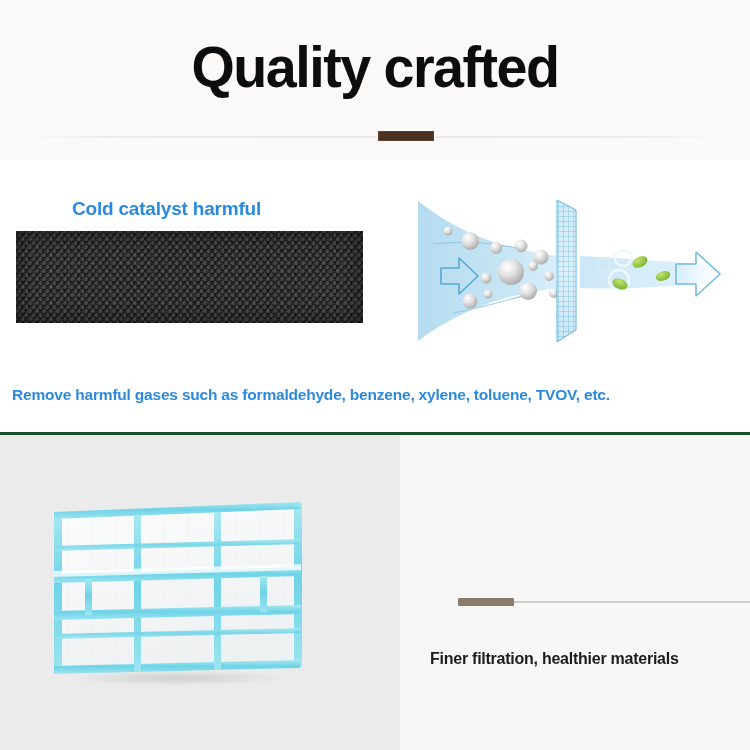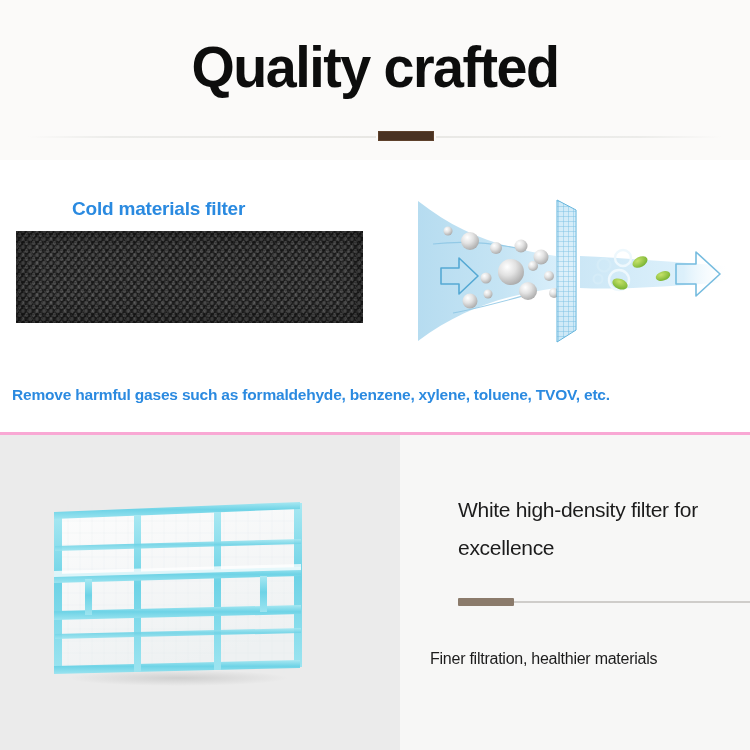--- a/index.html
+++ b/index.html
@@ -5,21 +5,21 @@
   * { margin:0; padding:0; box-sizing:border-box; }
   html,body{
     width:750px; height:750px;
     background:#ffffff;
     font-family:"Liberation Sans", sans-serif;
     overflow:hidden;
   }
   #page{
     position:relative;
     width:750px; height:750px;
-    background:#f9a8d4;
+    background:#14532d;
   }
 
   
   .header{
     position:absolute; left:0; top:0; width:750px; height:160px;
     background:#fbfaf9;
   }
   .header-title{
     position:absolute; left:0; top:36px; width:750px;
     text-align:center;
@@ -116,39 +116,39 @@
     position:absolute; left:58px; top:605px; width:292px; height:1.5px;
     background:#cfcdca;
   }
   .sec2-accent-bar{
     position:absolute; left:58px; top:601px; width:56px; height:8px;
     background:#8b7b6b;
     border-radius:1px;
   }
   .sec2-subtext{
     position:absolute; left:30px; top:215px; width:320px;
-    font-size:16px; font-weight:400; letter-spacing:-0.25px;
+    font-size:16px; font-weight:700; letter-spacing:-0.25px;
     color:#1c1c1c;
     white-space:nowrap;
   }
 </style>
 </head>
 <body>
 
 <div id="page">
 
   <div class="header">
     <div class="header-title">Quality crafted</div>
     <div class="header-divider"></div>
     <div class="header-accent"></div>
   </div>
 
   <div class="sec1">
 
-    <div class="sec1-title">Cold materials filter</div>
+    <div class="sec1-title">Cold catalyst harmful</div>
 
     <div class="honeycomb"></div>
 
     <div class="airflow">
       <svg viewBox="0 0 330 150" xmlns="http://www.w3.org/2000/svg">
         <defs>
           <linearGradient id="gFlowL" x1="0" y1="0" x2="1" y2="0">
             <stop offset="0" stop-color="#b6dcf0"></stop>
             <stop offset="0.6" stop-color="#c5e4f4"></stop>
             <stop offset="1" stop-color="#d8eefa"></stop>
@@ -282,21 +282,20 @@
             <path d="M37,78 L44,78 L44,114 L37,114 Z"></path>
             <path d="M212,75 L219,75 L219,111 L212,111 Z"></path>
           </g>
 
           <path d="M6,70 L253,63 L253,69 L6,76 Z" fill="#ffffff" opacity="0.75"></path>
         </svg>
       </div>
     </div>
 
     <div class="sec2-right">
-      <div class="sec2-heading">White high-density filter for excellence</div>
       <div class="sec2-subtext">Finer filtration, healthier materials</div>
     </div>
 
     <div class="sec2-accent-line" style="left:458px; top:166px; width:292px;"></div>
     <div class="sec2-accent-bar" style="left:458px; top:163px;"></div>
   </div>
 
 </div>
 
 </body></html>

